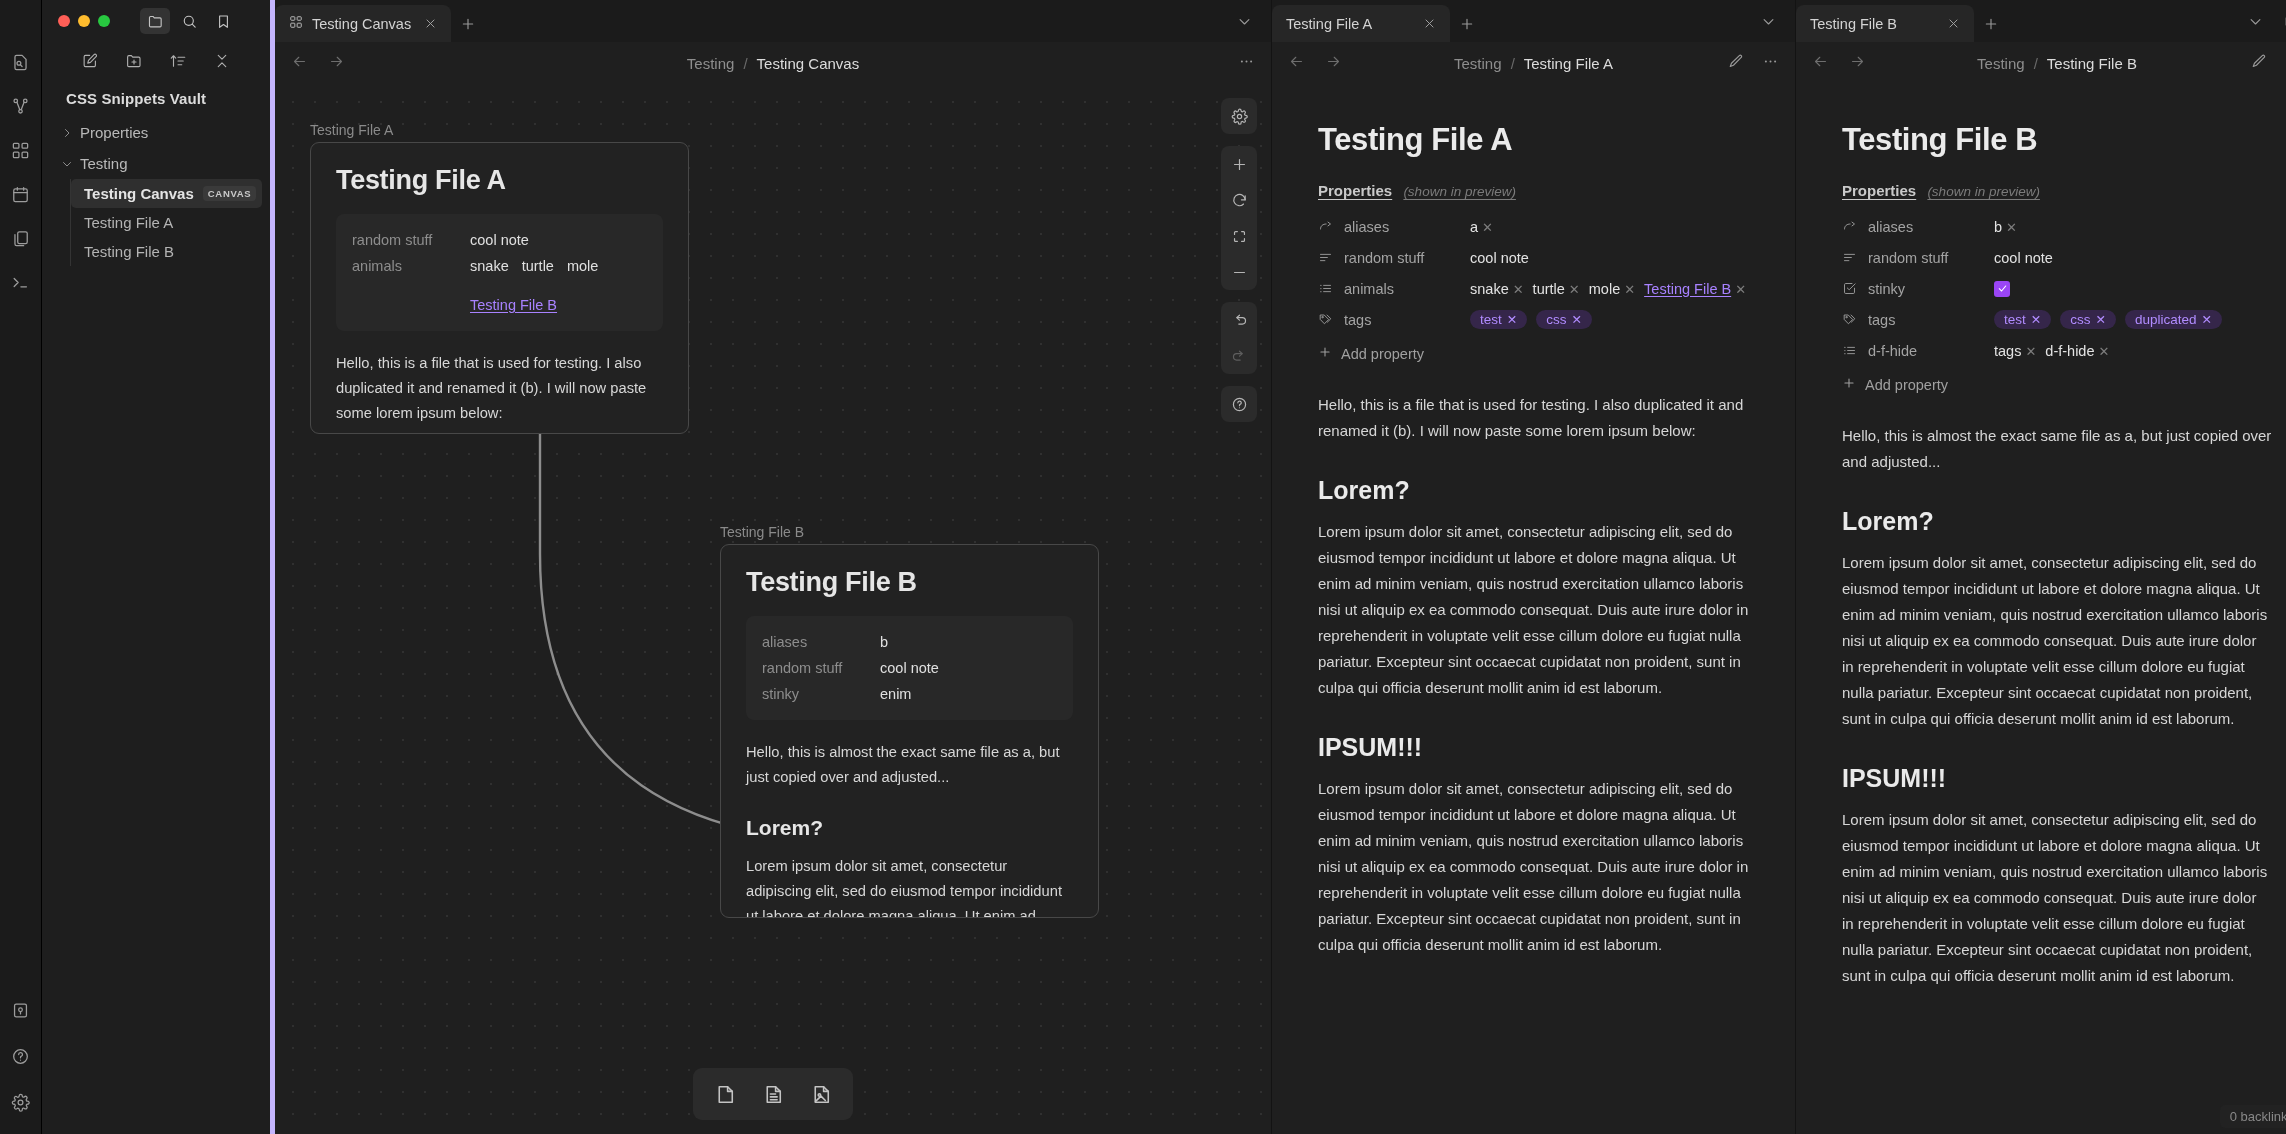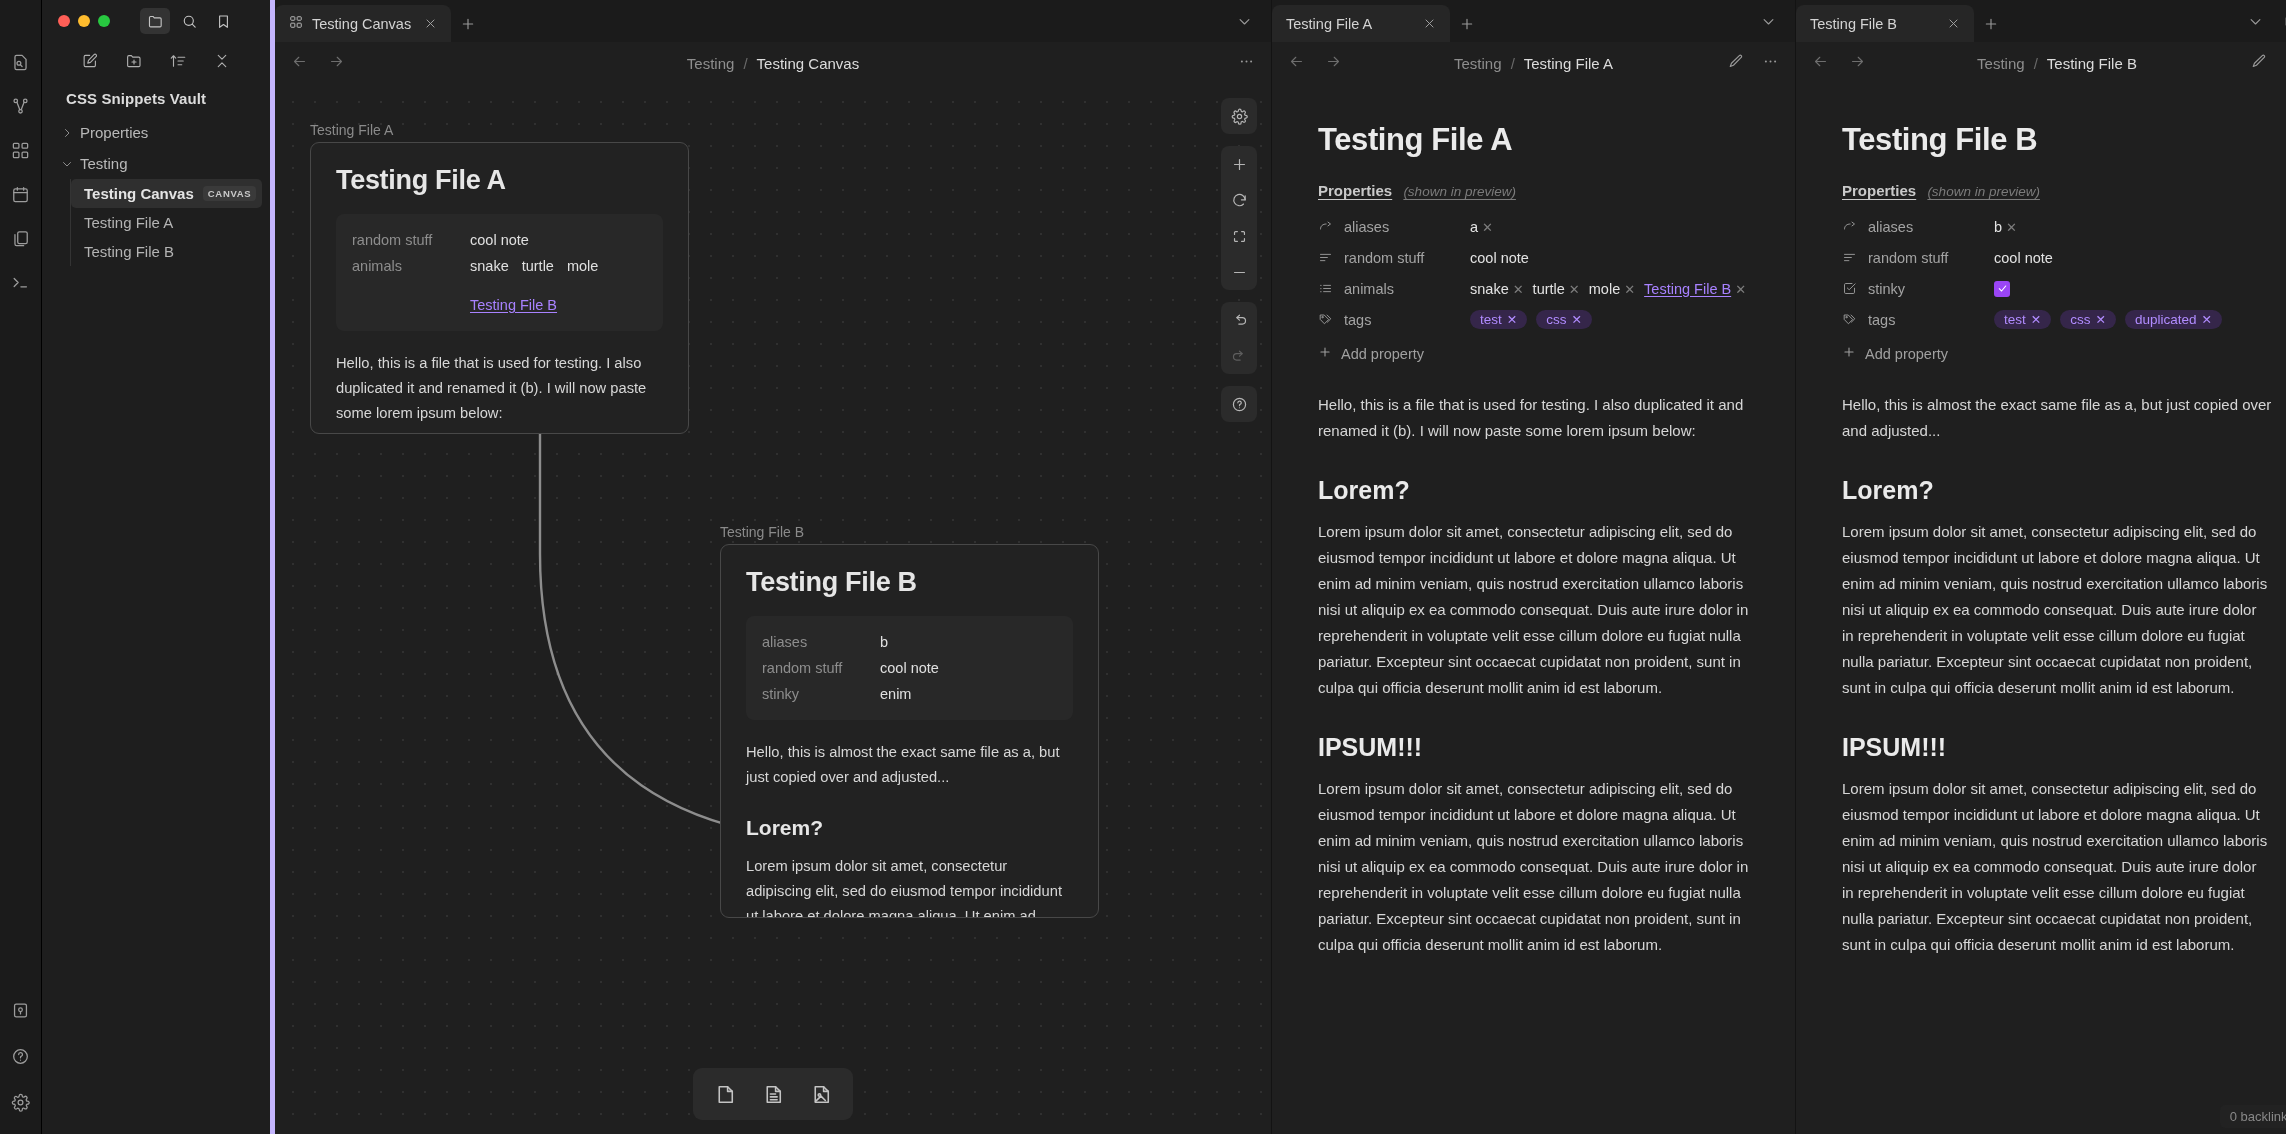--- a/index.html
+++ b/index.html
@@ -758,20 +758,35 @@
                 <span>css</span>
                 <span class="x">✕</span>
               </span>
             <span class="tagchip">
                 <span>duplicated</span>
                 <span class="x">✕</span>
               </span>
           </span>
         </div>
 
+        <div class="prop-row">
+          <span class="pic">
+              <svg viewBox="0 0 24 24">
+                <path d="M9 7h11M9 12h11M9 17h11"></path>
+                <circle cx="4.6" cy="7" r="1" fill="#9b9b9b" stroke="none"></circle>
+                <circle cx="4.6" cy="12" r="1" fill="#9b9b9b" stroke="none"></circle>
+                <circle cx="4.6" cy="17" r="1" fill="#9b9b9b" stroke="none"></circle>
+              </svg>
+            </span>
+          <span class="pk">d-f-hide</span>
+          <span class="pv">
+            <span><span>tags</span><span class="chipx">✕</span></span>
+            <span><span>d-f-hide</span><span class="chipx">✕</span></span>
+          </span>
+        </div>
 
         <div class="addprop">
           <span><svg viewBox="0 0 24 24">
                 <path d="M12 5v14M5 12h14"></path>
               </svg></span>
           <span>Add property</span>
         </div>
 
         <p class="note-p">Hello, this is almost the exact same file as a, but just copied over and adjusted...</p>
         <div class="note-h2">Lorem?</div>

